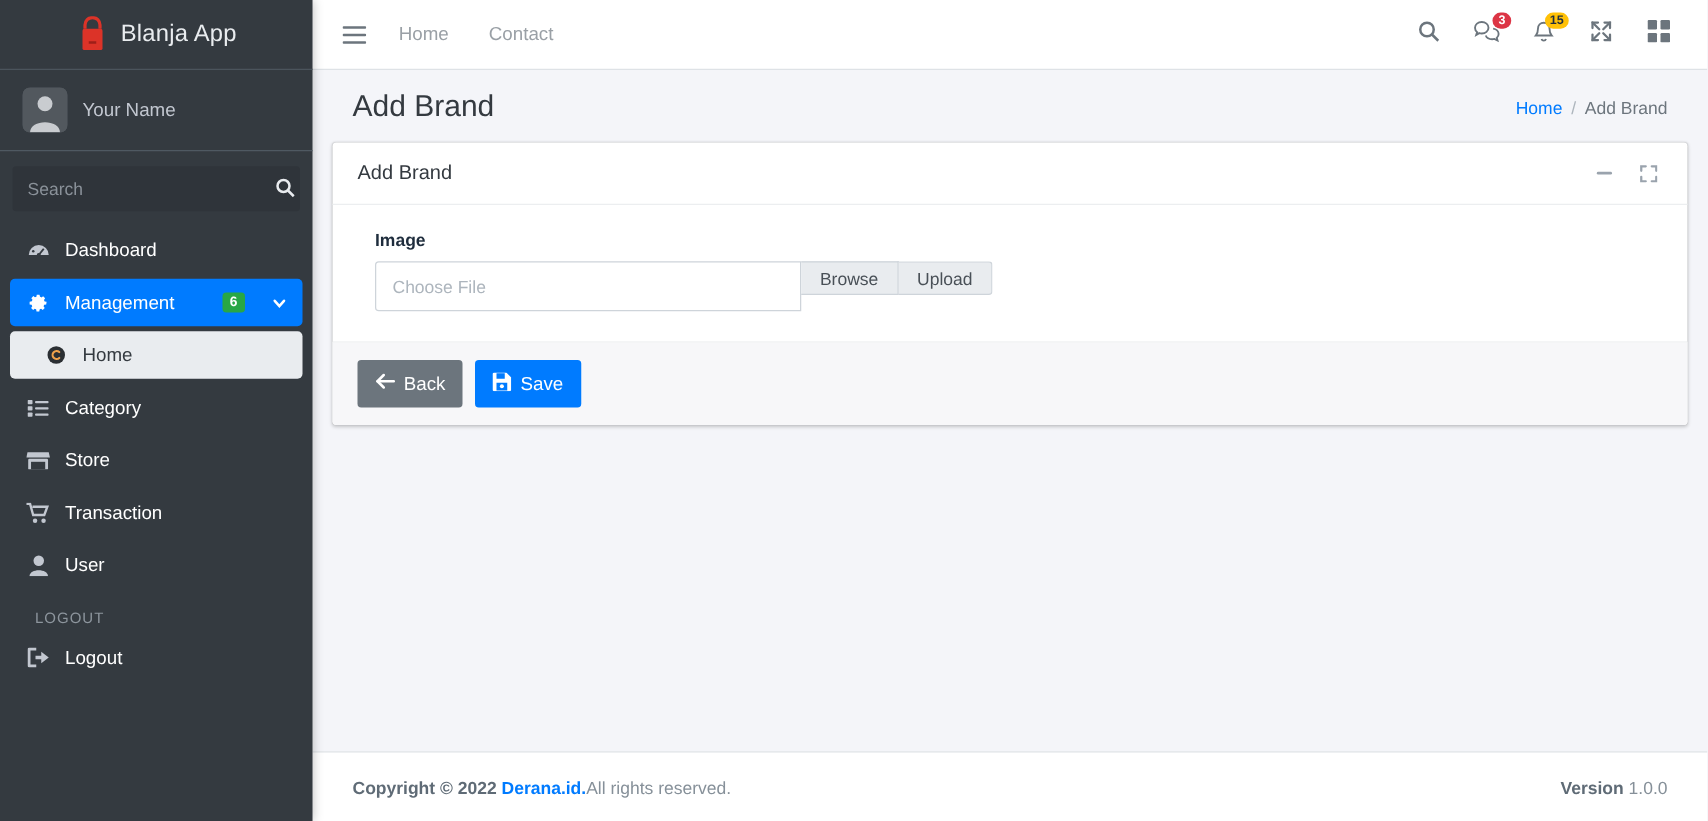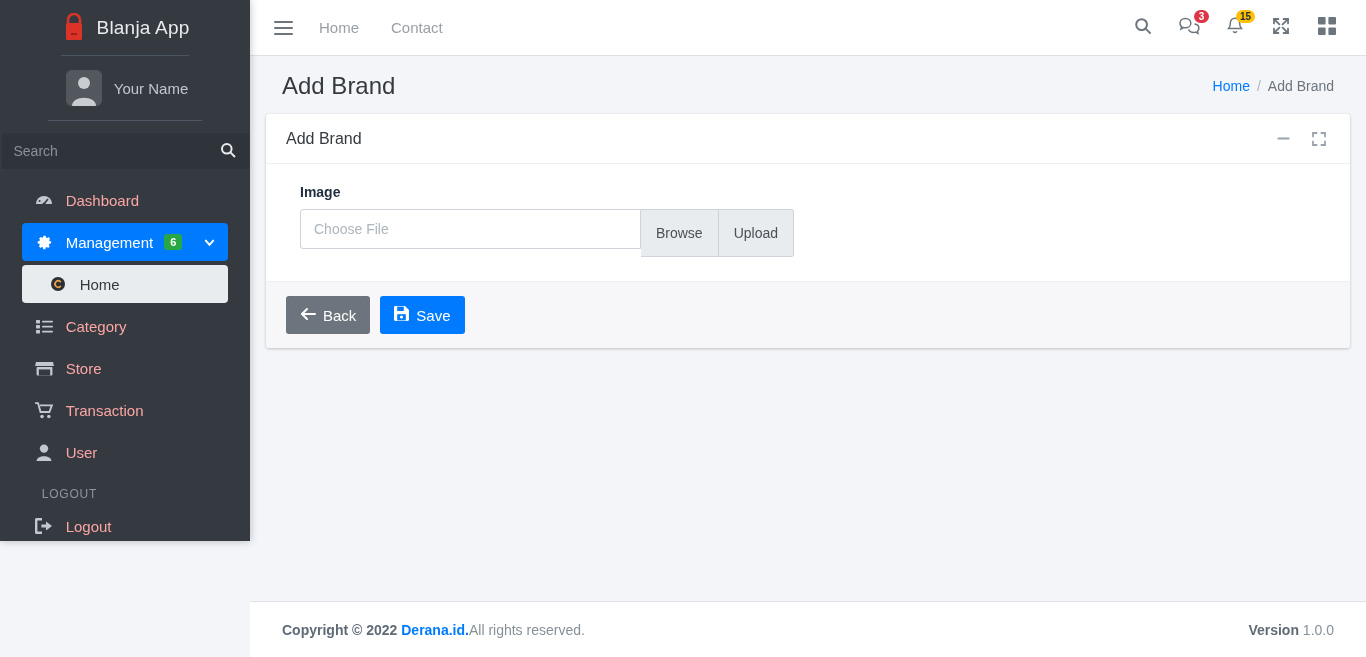--- a/index.html
+++ b/index.html
@@ -6,26 +6,25 @@
   html, body {
     width: 1366px; height: 657px;
     font-family: "Liberation Sans", sans-serif;
     overflow: hidden;
     background: #f4f5f9;
   }
   .app { display: flex; width: 1366px; height: 657px; }
 
   
   .sidebar {
-    width: 250px; min-width: 250px; height: 541px;
+    width: 250px; min-width: 250px; height: 657px;
     background: #343a40;
     display: flex; flex-direction: column;
     position: relative; z-index: 5;
     box-shadow: 0 0 8px rgba(0,0,0,.25);
-    align-items: center;
   }
   .brand-row {
     height: 56px; min-height: 56px;
     display: flex; align-items: center; justify-content: center;
     gap: 10px;
     border-bottom: 1px solid #4b545c;
   }
   .brand-logo { width: 26px; height: 30px; position: relative; display:block; }
   .brand-title {
     color: #e9ecef; font-size: 19px; font-weight: 400; letter-spacing: .2px;
@@ -54,21 +53,21 @@
     width: 42px; height: 36px; border: none; cursor: pointer;
     background: #2f343a; color: #e9ecef; display: flex;
     align-items: center; justify-content: center;
     border-top-right-radius: 3px; border-bottom-right-radius: 3px;
   }
 
   .nav { padding: 4px 8px 0 8px; flex: 1; overflow: hidden; }
   .nav-item {
     display: flex; align-items: center; gap: 11px;
     height: 38px; padding: 0 12px; margin-bottom: 4px;
-    color: #fca5a5; font-size: 15px; border-radius: 4px;
+    color: #ffffff; font-size: 15px; border-radius: 4px;
     cursor: pointer; white-space: nowrap;
   }
   .nav-item .ic { width: 21px; display:flex; align-items:center; justify-content:center; flex:none; }
   .nav-item.active { background: #007bff; color: #fff; font-weight: 500; }
   .nav-item.sub {
     background: #e9ecef; color: #343a40; margin-left: 0; padding-left: 26px;
   }
   .badge-count {
     background: #28a745; color: #fff; font-size: 11px; font-weight: 700;
     border-radius: 3px; padding: 2px 6px; margin-left: auto;
@@ -140,21 +139,21 @@
     width: 100%; height: 40px; border: 1px solid #ced4da; border-radius: 3px;
     padding: 0 13px; font-size: 14px; color: #495057; outline: none;
     font-family: "Liberation Sans", sans-serif; background: #fff;
   }
   .form-input::placeholder { color: #adb5bd; }
   .file-group { display: flex; width: 100%; }
   .file-group .form-input {
     border-top-right-radius: 0; border-bottom-right-radius: 0; flex: 1;
   }
   .file-btn {
-    height: 48px; padding: 0 15px; background: #e9ecef;
+    height: 27px; padding: 0 15px; background: #e9ecef;
     border: 1px solid #ced4da; border-left: none;
     color: #495057; font-size: 14px; cursor: pointer;
     display: flex; align-items: center;
     font-family: "Liberation Sans", sans-serif;
   }
   .file-btn.last { border-top-right-radius: 3px; border-bottom-right-radius: 3px; }
 
   .card-footer {
     background: #f7f7f9; border-top: 1px solid #eceef0;
     padding: 14px 20px; display: flex; gap: 10px;

